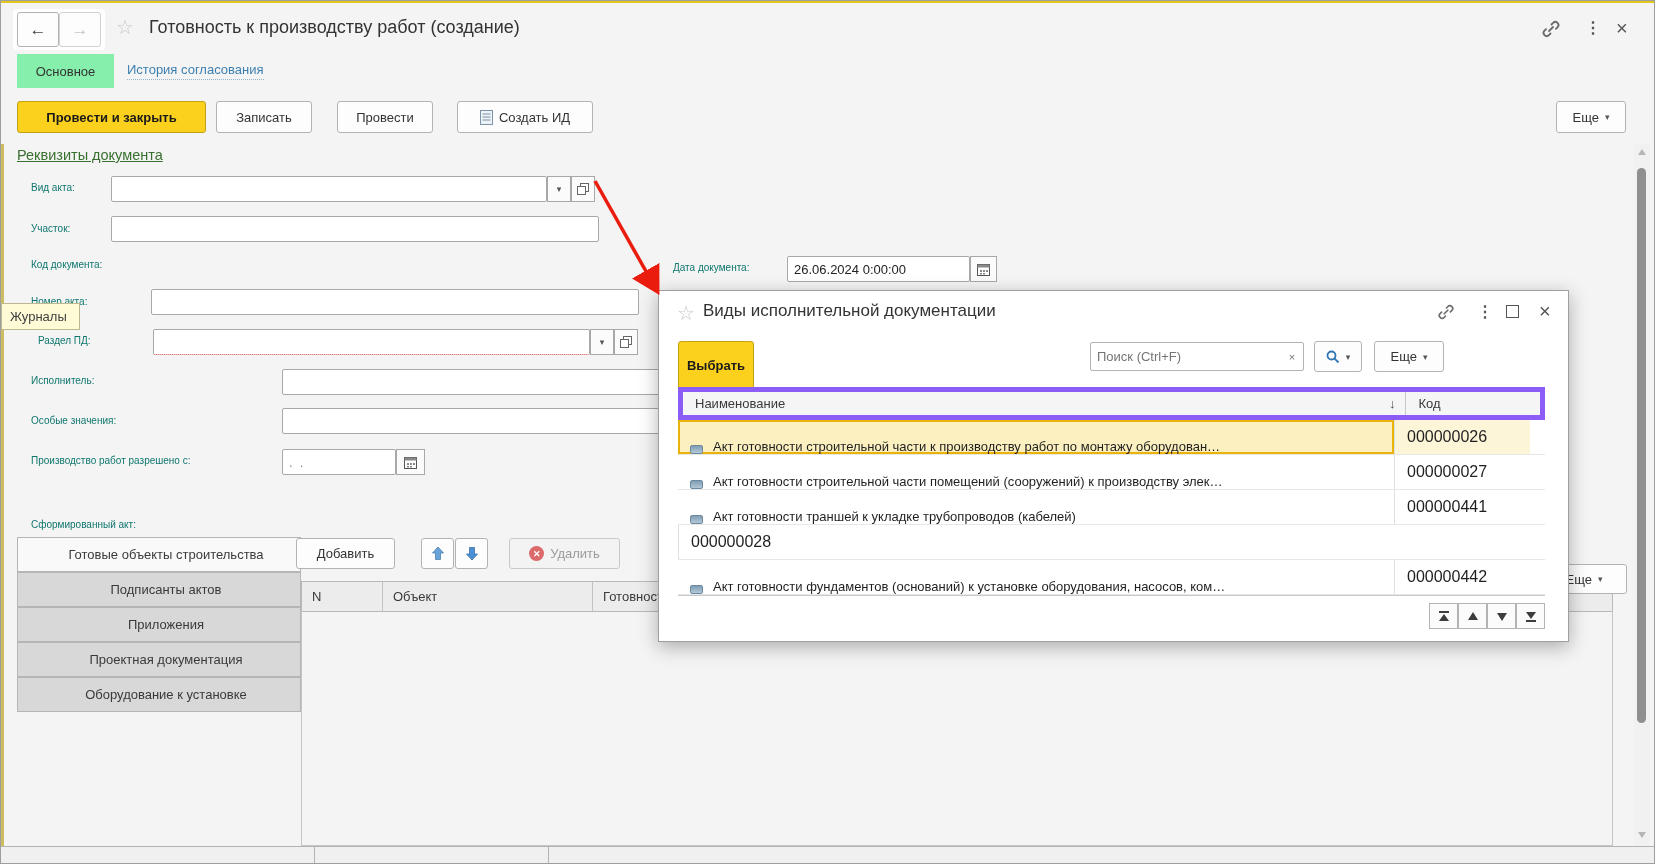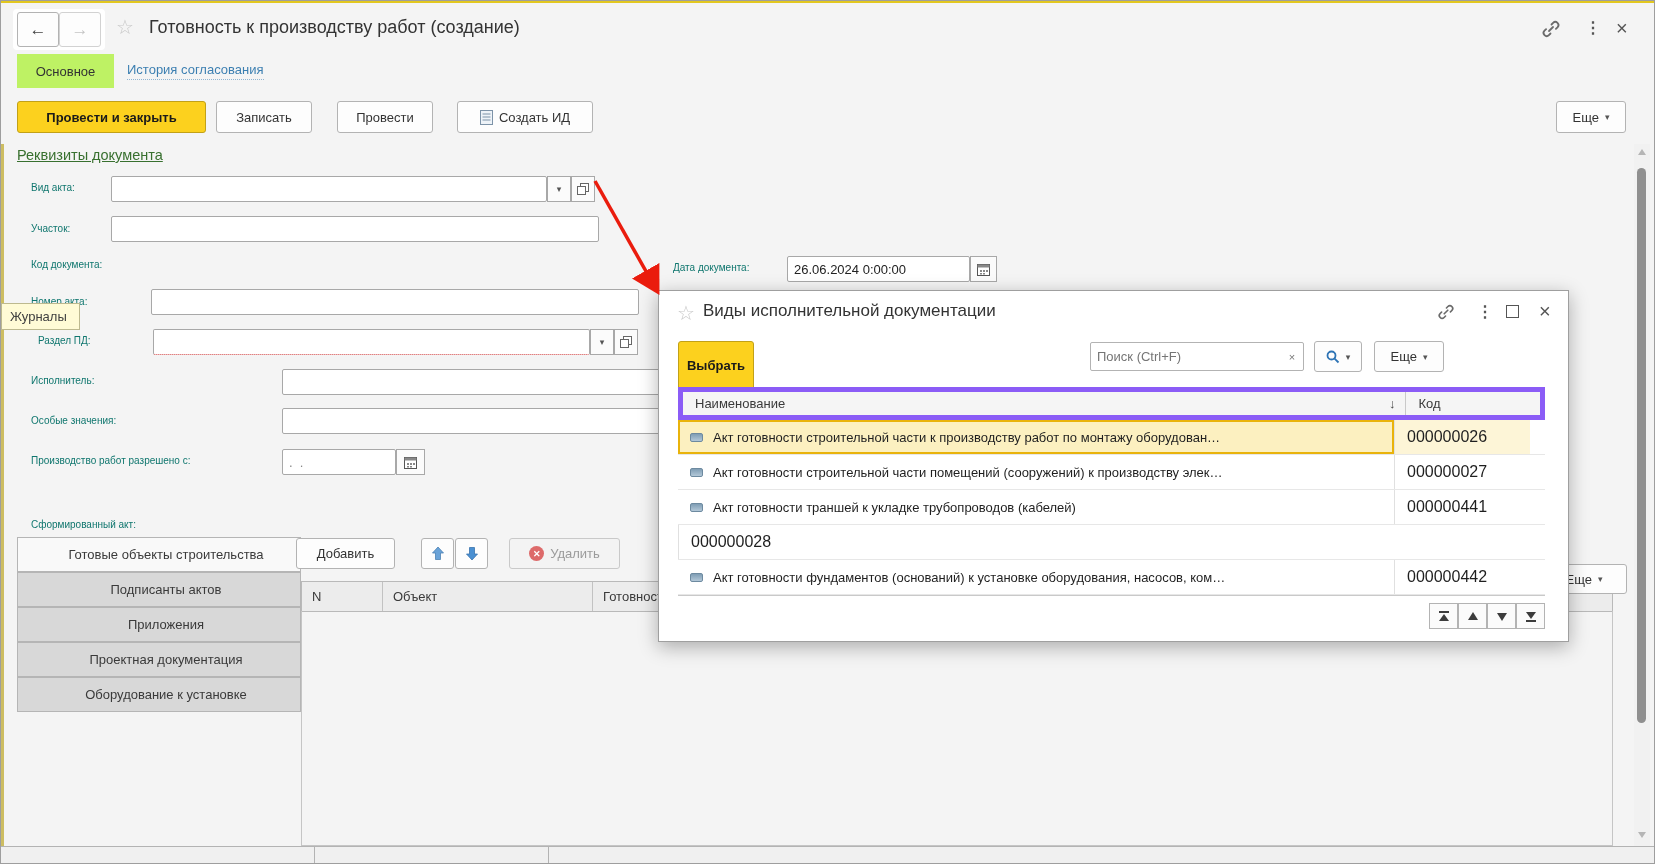--- a/index.html
+++ b/index.html
@@ -19,21 +19,21 @@
            align-items:center; justify-content:center; font-size:9px; color:#555; cursor:pointer; }
   .caret { font-size:9px; color:#555; }
   .icon-x { font-size:20px; color:#555; cursor:pointer; line-height:1; }
   .kebab { font-size:16px; color:#555; cursor:pointer; line-height:1; font-weight:bold; }
   .star { font-size:20px; color:#c9c9c9; line-height:1; }
   .tab-side { position:absolute; width:284px; height:35px; background:#d8d8d8; border:1px solid #b5b5b5;
               display:flex; align-items:center; padding-left:14px; font-size:13px; color:#3a3a3a; cursor:pointer;justify-content:center; }
   .tab-side.active { background:#f9f9f9; }
   .mrow { position:absolute; left:19px; width:867px; height:35px; border-bottom:1px solid #e7e7e7;
           display:flex; align-items:center; background:#fff; cursor:pointer; }
-  .mrow .name { display:flex; align-items:center; gap:10px; width:716px; height:100%;
+  .mrow .name { display:flex; align-items:flex-end; gap:10px; width:716px; height:100%;
                 padding:0 8px 0 12px; overflow:hidden; white-space:nowrap; font-size:13px; color:#1f1f1f; }
   .mrow .code { width:136px; height:100%; display:flex; align-items:center; padding-left:12px;
                 border-left:1px solid #e0e0e0; font-size:16px; color:#1f1f1f; }
   .mrow.sel .name { background:#fcf0c0; box-shadow:inset 0 0 0 2px #e9b30b; }
   .mrow.sel .code { background:#fdf5d7; }
   .item-ico { width:13px; height:9px; border-radius:2px; flex:0 0 auto;
               background:linear-gradient(#7f9db4,#b3c8d8); border:1px solid #6d8aa0; }
   .navbtn { position:absolute; width:29px; height:26px; background:#fbfbfb; border:1px solid #b3b3b3;
             display:flex; align-items:center; justify-content:center; cursor:pointer; }
   svg { display:block; }
@@ -56,21 +56,21 @@
   <div class="abs" style="left:1540px;top:18px;">
     <svg width="20" height="20" viewBox="0 0 20 20" fill="none" stroke="#6a6a6a" stroke-width="1.8" stroke-linecap="round">
       <path d="M8 12 L12 8"></path>
       <path d="M10.5 5.5 l1.6-1.6 a3.1 3.1 0 0 1 4.4 4.4 L14.9 9.9"></path>
       <path d="M9.5 14.5 l-1.6 1.6 a3.1 3.1 0 0 1-4.4-4.4 L5.1 10.1"></path>
     </svg>
   </div>
   <div class="abs kebab" style="left:1584px;top:19px;">⋮</div>
   <div class="abs icon-x" style="left:1615px;top:17px;">×</div>
 
-  <div class="abs" style="left:16px;top:53px;width:97px;height:34px;background:#bef264;display:flex;align-items:center;justify-content:center;font-size:13px;color:#333;">Основное</div>
+  <div class="abs" style="left:16px;top:53px;width:97px;height:34px;background:#86efac;display:flex;align-items:center;justify-content:center;font-size:13px;color:#333;">Основное</div>
   <div class="abs" style="left:126px;top:61px;font-size:13px;color:#3c7fb1;border-bottom:1px dotted #8fb4d2;padding-bottom:2px;cursor:pointer;">История согласования</div>
 
   <div class="btn btn-yellow" style="left:16px;top:100px;width:189px;height:32px;">
     <span>Провести и закрыть</span>
   </div>
   <div class="btn" style="left:215px;top:100px;width:96px;height:32px;">
     <span>Записать</span>
   </div>
   <div class="btn" style="left:336px;top:100px;width:96px;height:32px;">
     <span>Провести</span>

